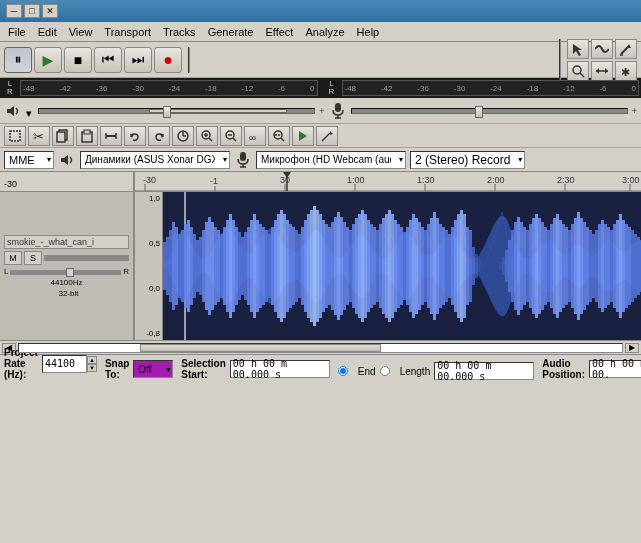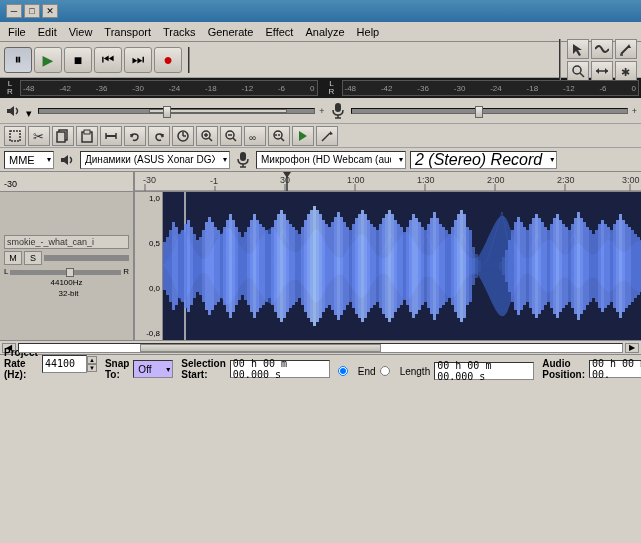--- a/index.html
+++ b/index.html
@@ -467,21 +467,21 @@
         <path d="M1,7 Q1,12 6,12 Q11,12 11,7" fill="none" stroke="#333" stroke-width="1.5"></path>
         <line x1="6" y1="12" x2="6" y2="15" stroke="#333" stroke-width="1.5"></line>
         <line x1="3" y1="15" x2="9" y2="15" stroke="#333" stroke-width="1.5"></line>
       </svg>
   </div>
   <div style="background:white; border:1px inset #888; height:18px; flex:1; display:flex; align-items:center; padding:0 14px 0 4px; position:relative; cursor:pointer; max-width:150px;">
     <span style="font-size:10px; overflow:hidden; white-space:nowrap;">Микрофон (HD Webcam (audi</span>
     <span style="position:absolute; right:2px; font-size:8px;">▾</span>
   </div>
   <div style="background:white; border:1px inset #888; height:18px; min-width:80px; display:flex; align-items:center; padding:0 14px 0 4px; position:relative; cursor:pointer;">
-    <span style="font-size:16px;font-style:italic;">2 (Stereo) Record</span>
+    <span style="font-size:12px;">2 (Stereo) Record</span>
     <span style="position:absolute; right:2px; font-size:8px;">▾</span>
   </div>
 </div>
 
 <div style="display:flex; flex:1;">
 
   <div style="width:135px; min-width:135px; background:#c8c4bc; border-right:2px solid #888; display:flex; flex-direction:column;">
 
     <div style="height:20px; background:#d4d0c8; border-bottom:1px solid #888; display:flex; align-items:flex-end; padding-bottom:2px; padding-left:4px;">
       <span style="font-size:9px;">-30</span>
@@ -785,21 +785,21 @@
       <div class="time-display" style="width:45px;">44100</div>
       <div class="spinner-box">
         <div class="spinner-btn">▲</div>
         <div class="spinner-btn">▼</div>
       </div>
     </div>
   </div>
 
   <div class="status-group">
     <span class="status-label">Snap To:</span>
-    <div style="background:#c4b5fd; border:1px inset #888; height:18px; min-width:40px; display:flex; align-items:center; padding:0 14px 0 4px; position:relative; cursor:pointer;">
+    <div style="background:#a21caf; border:1px inset #888; height:18px; min-width:40px; display:flex; align-items:center; padding:0 14px 0 4px; position:relative; cursor:pointer;">
       <span style="font-size:10px;">Off</span>
       <span style="position:absolute; right:2px; font-size:8px;">▾</span>
     </div>
   </div>
 
   <div class="status-group">
     <span class="status-label">Selection Start:</span>
     <div class="time-display" style="min-width:100px;">00 h 00 m 00.000 s</div>
   </div>
 

